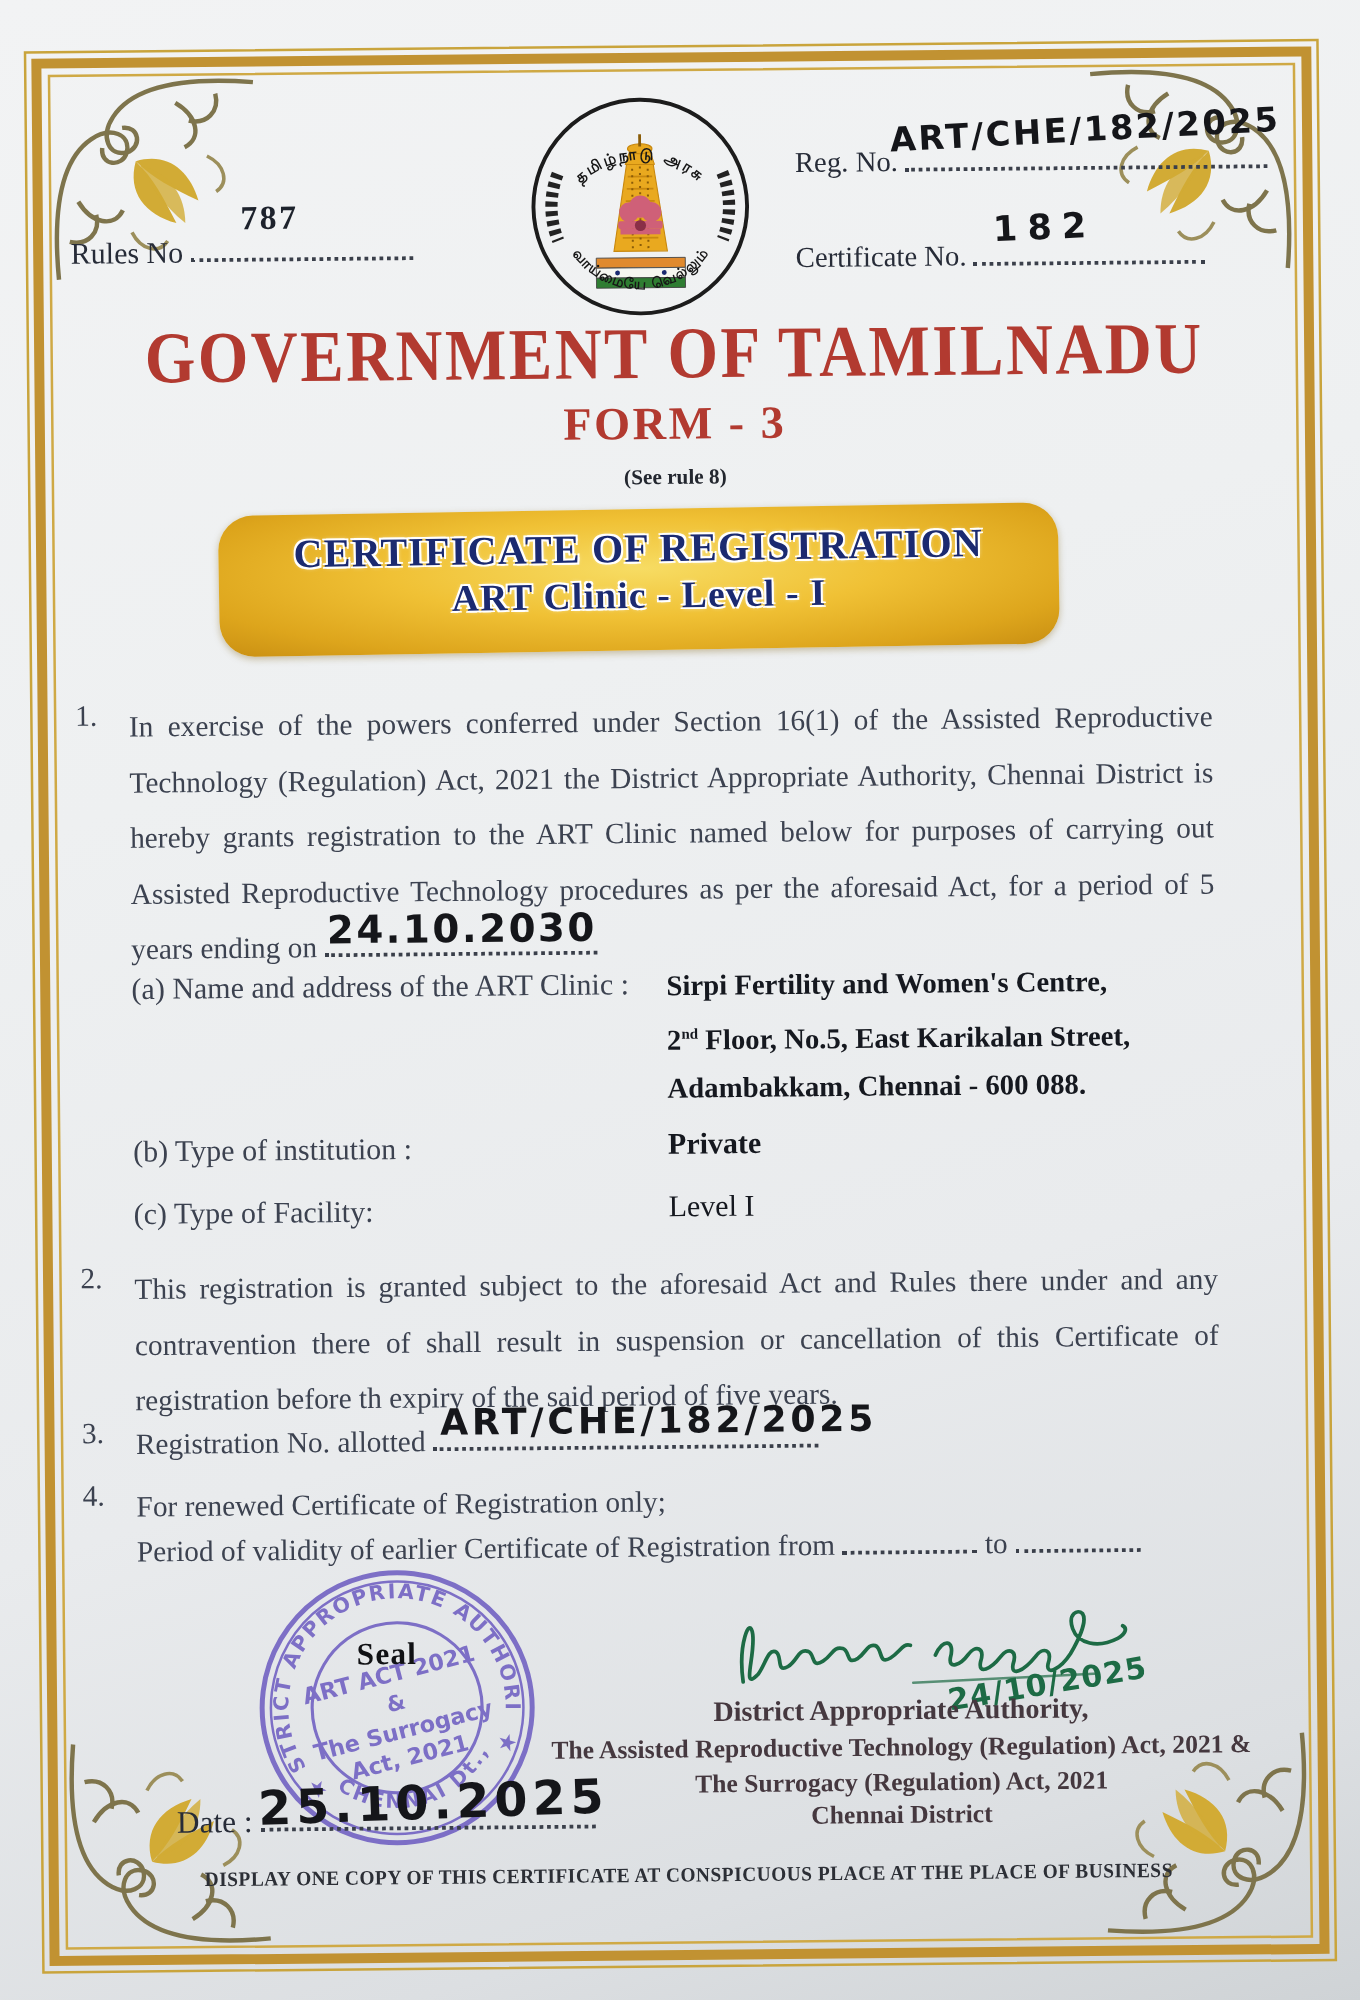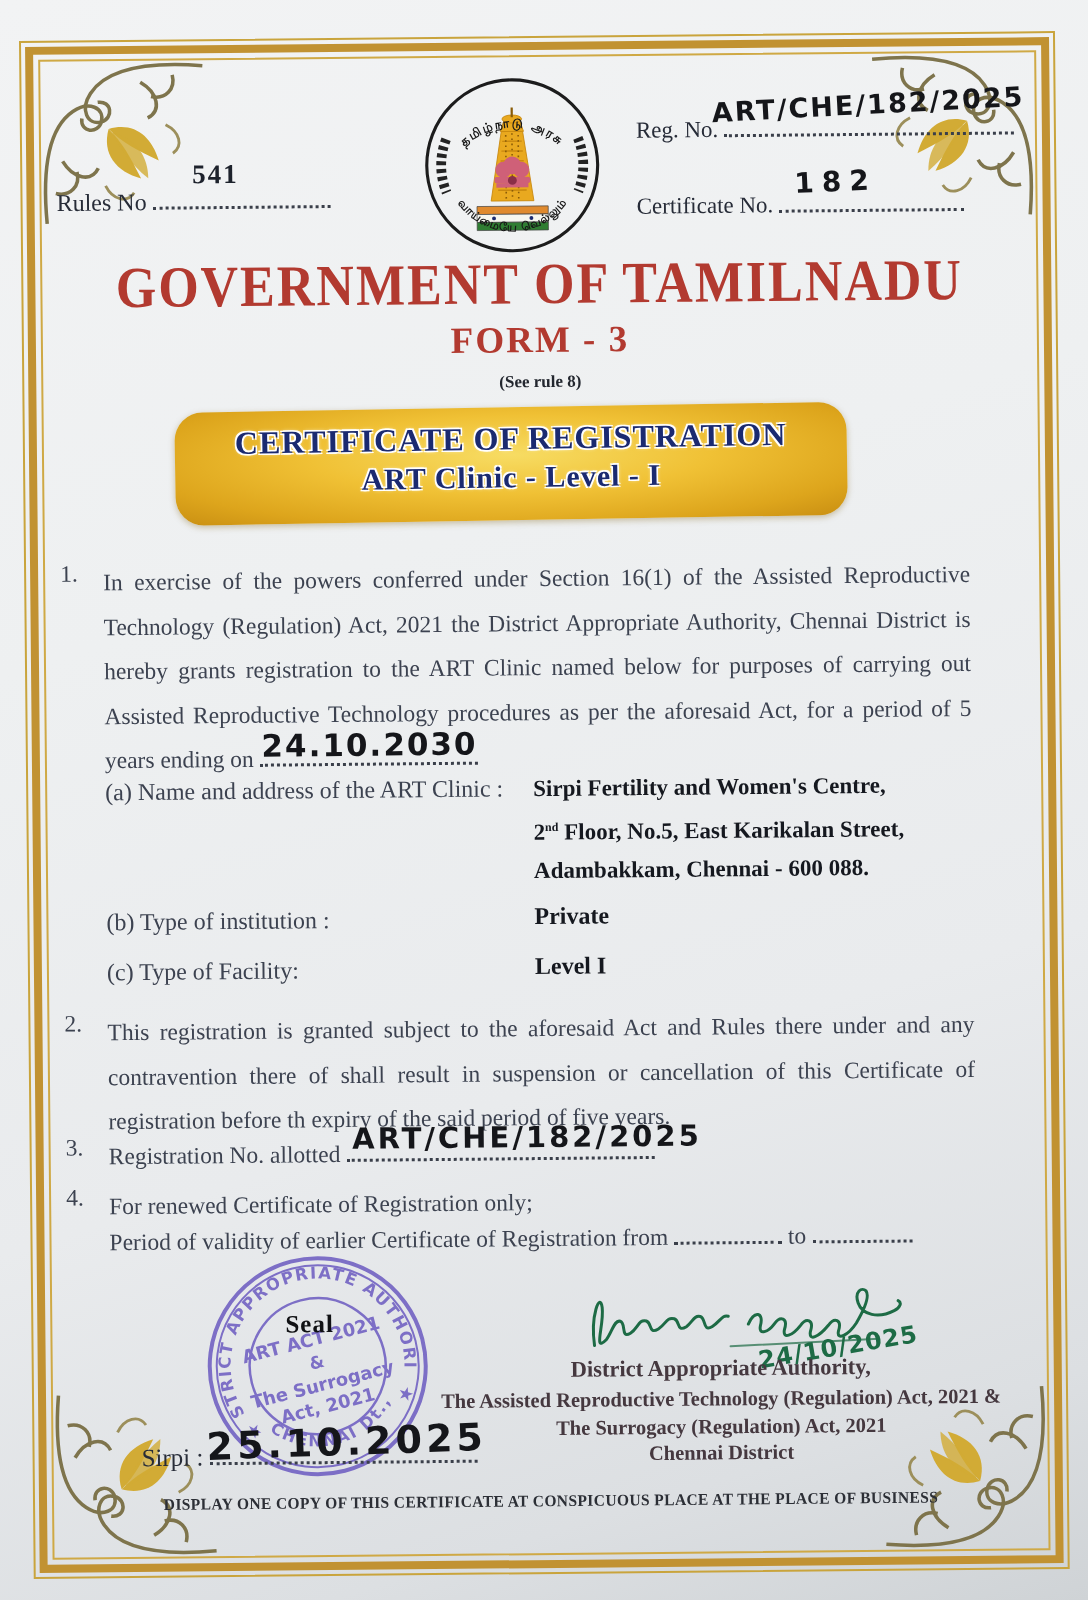--- a/index.html
+++ b/index.html
@@ -52,21 +52,21 @@
   .inline-dotline .hand{position:absolute;left:2px;bottom:-4px;font-size:31px;white-space:nowrap;}
   .dotline3{display:inline-block;width:308px;border-bottom:3px dotted #3a3f4a;position:relative;height:1em;}
   .dotline3 .hand{position:absolute;left:6px;bottom:-2px;font-size:29px;white-space:nowrap;letter-spacing:3px;}
 
   
   .alabel{left:105px;top:775px;font-size:24px;color:#3c4250;}
   .aval{left:533px;top:770px;font-size:23px;font-weight:700;color:#15181f;line-height:38px;}
   .blabel{left:105px;top:905px;font-size:24px;color:#3c4250;}
   .bval{left:533px;top:903px;font-size:24px;font-weight:700;color:#15181f;text-align:right;}
   .clabel{left:105px;top:955px;font-size:24px;color:#3c4250;}
-  .cval{left:533px;top:953px;font-size:24px;font-weight:700;color:#15181f;}
+  .cval{left:533px;top:953px;font-size:24px;font-weight:400;color:#15181f;}
 
   
   .stamp{left:196px;top:1248px;width:232px;height:232px;}
   .seal-ov{left:280px;top:1308px;font-size:25px;font-weight:700;color:#101114;letter-spacing:1px;}
   .dateline{left:135px;top:1438px;font-size:25px;color:#272c38;}
   .date-val{left:200px;top:1418px;font-size:38px;letter-spacing:4px;transform:rotate(-1.5deg);}
   .sig-svg{left:575px;top:1282px;width:335px;height:80px;}
   .sig-date{left:752px;top:1336px;font-size:24px;color:#1d6b45;font-weight:700;
             font-family:"DejaVu Sans",sans-serif;transform:rotate(-9deg);letter-spacing:1px;}
   .sigl1{left:415px;top:1357px;width:600px;text-align:center;font-size:22.5px;font-weight:700;color:#45383f;}
@@ -152,21 +152,21 @@
     <g fill="none" stroke="#9c8f5b" stroke-width="1.6">
       <path d="M74,40 C82,44 84,52 78,56"></path>
       <path d="M40,74 C44,82 52,84 56,78"></path>
     </g>
   </svg>
 
   <div class="abs serial">
     <span>Rules No</span>
     <span class="dots" style="width:178px"></span>
   </div>
-  <div class="abs serial-val">541</div>
+  <div class="abs serial-val">787</div>
 
   <svg class="abs" style="left:418px;top:76px;width:200px;height:178px" viewBox="0 0 200 200">
     <circle cx="100" cy="100" r="96" fill="none" stroke="#1c1c1c" stroke-width="3.5"></circle>
     <path d="M 26,70 A 80,80 0 0 0 26,130" fill="none" stroke="#232323" stroke-width="11" stroke-dasharray="4.5 4"></path>
     <path d="M 174,70 A 80,80 0 0 1 174,130" fill="none" stroke="#232323" stroke-width="11" stroke-dasharray="4.5 4"></path>
 
     <polygon points="76,140 124,140 112,62 88,62" fill="#e9a91f" stroke="#c8880f" stroke-width="1"></polygon>
     <g stroke="#c8880f" stroke-width="1.6">
       <line x1="84" y1="128" x2="116" y2="128"></line>
           <line x1="85" y1="117" x2="115" y2="117"></line>
@@ -299,21 +299,21 @@
         <text x="116" y="95" font-size="18">ART ACT 2021</text>
         <text x="116" y="118" font-size="17">&amp;</text>
         <text x="116" y="141" font-size="18">The Surrogacy</text>
         <text x="116" y="163" font-size="18">Act, 2021</text>
       </g>
     </g>
   </svg>
   <div class="abs seal-ov">Seal</div>
 
   <div class="abs dateline">
-    <span>Sirpi : </span>
+    <span>Date : </span>
     <span class="dots" style="width:268px"></span>
   </div>
   <div class="abs hand date-val">25.10.2025</div>
 
   <svg class="abs sig-svg" viewBox="0 0 335 80">
     <g fill="none" stroke="#1d6b45" stroke-width="3" stroke-linecap="round">
       <path d="M14,64 C10,34 20,10 22,26 C24,44 12,72 26,58 C32,50 34,38 40,40 C46,42 40,58 50,52 C58,47 58,38 66,40 C72,42 68,54 78,48 C86,43 86,36 94,38 C100,40 96,52 106,46 C112,42 114,34 120,36 C126,38 122,52 132,46 C140,41 142,34 148,36"></path>
       <path d="M168,44 C174,30 184,32 180,46 C178,56 188,52 194,44 C200,36 208,38 204,50 C202,60 212,56 220,46 C226,38 234,40 230,52 C228,62 238,58 248,46 C254,38 262,40 258,52 C256,62 268,56 276,44 C282,34 290,18 286,12 C282,8 274,12 278,24 C282,36 298,40 314,32 C320,29 322,24 318,22"></path>
       <path d="M150,66 L298,60" stroke-width="2" opacity="0.7"></path>
     </g>

